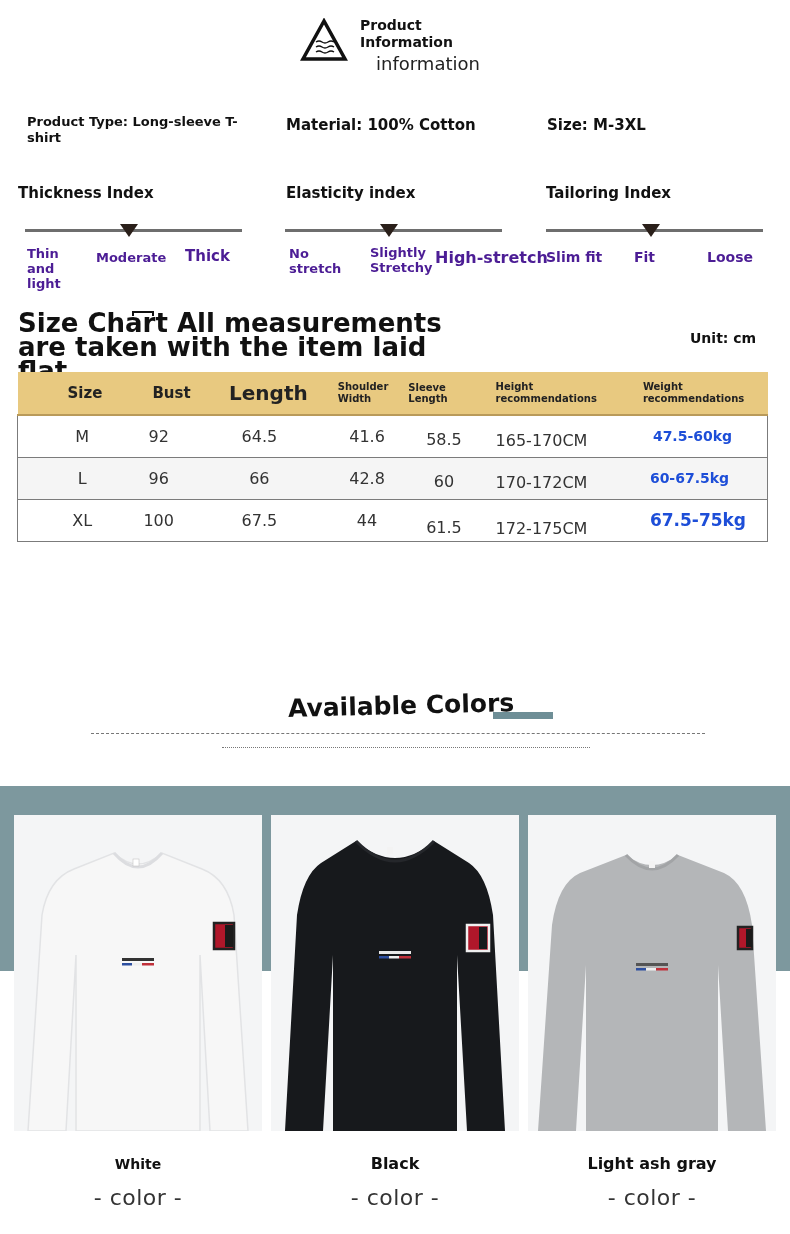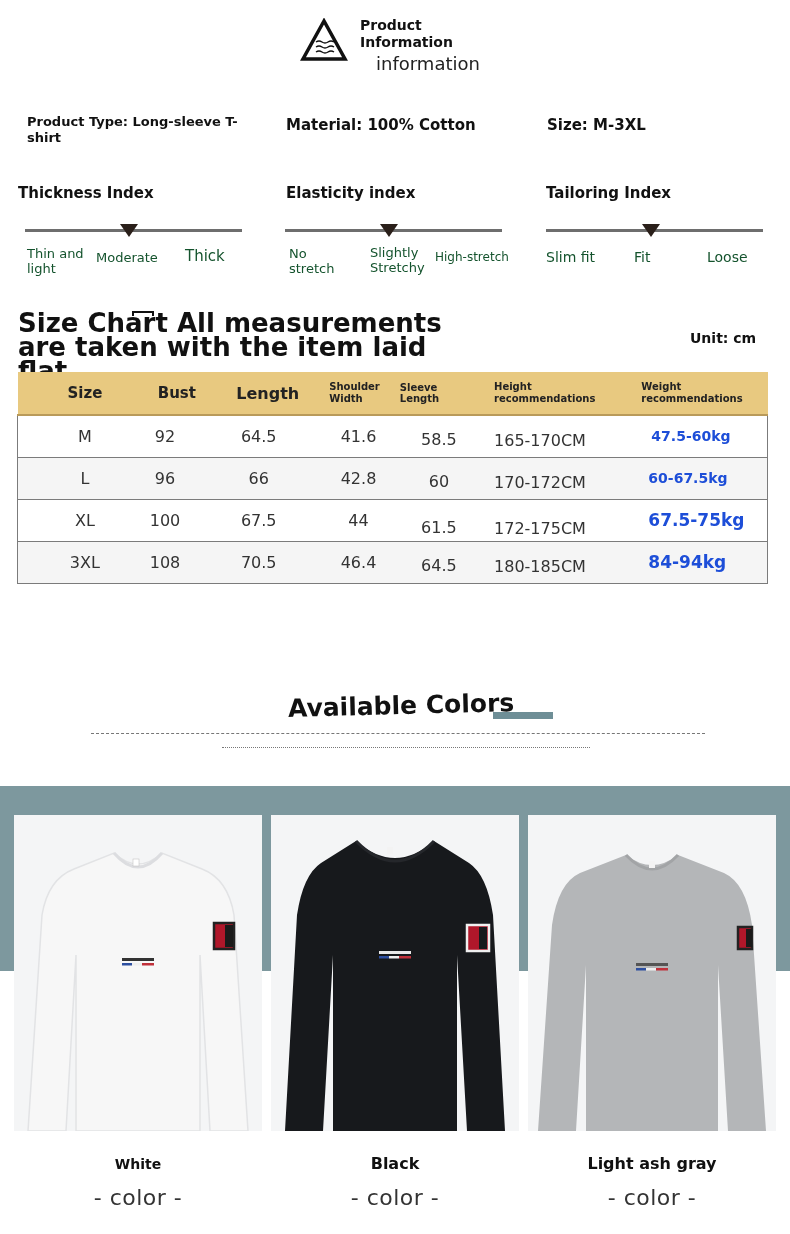--- a/index.html
+++ b/index.html
@@ -16,21 +16,21 @@
   
   .info { font-weight: bold; font-size: 14px; color: #111; line-height: 16px; }
   .info-type { left: 27px; top: 114px; width: 215px; font-size: 13px; }
   .info-mat { left: 286px; top: 117px; font-size: 15px; }
   .info-size { left: 547px; top: 117px; font-size: 15px; }
 
   
   .idx-title { font-weight: bold; font-size: 15px; color: #111; top: 184px; }
   .idx-line { height: 3px; background: #6e6e6e; top: 229px; }
   .idx-marker { width: 0; height: 0; border-left: 9px solid transparent; border-right: 9px solid transparent; border-top: 13px solid #2a1f1a; top: 224px; }
-  .idx-lbl { font-weight: normal; font-size: 13px; color: #14532d; line-height: 15px; }
+  .idx-lbl { font-weight: bold; font-size: 13px; color: #4c1d95; line-height: 15px; }
 
   
   .chart-title { left: 18px; top: 311px; font-weight: bold; font-size: 26px; line-height: 24px; color: #111; width: 470px; }
   .chart-mark { left: 132px; top: 311px; width: 22px; height: 5px; border: 2px solid #111; border-bottom: none; }
   .unit { left: 690px; top: 330px; font-weight: bold; font-size: 14px; color: #111; }
 
   table.size-table { position: absolute; left: 17px; top: 372px; width: 751px; border-collapse: collapse; }
   .size-table thead tr { background: #e8c980; height: 43px; border-bottom: 2px solid #b99a5a; }
   .size-table th { font-weight: bold; color: #222; text-align: left; vertical-align: middle; padding: 0; margin-left: 8px; }
   .size-table tbody tr { height: 42px; border: 1px solid #7b7b7b; }
@@ -79,21 +79,21 @@
 <div class="abs idx-marker" style="left:120px;"></div>
 <div class="abs idx-lbl" style="left:27px; top:246px; width:62px;">Thin and light</div>
 <div class="abs idx-lbl" style="left:96px; top:250px;">Moderate</div>
 <div class="abs idx-lbl" style="left:185px; top:249px; font-size:15px;">Thick</div>
 
 <div class="abs idx-title" style="left:286px;">Elasticity index</div>
 <div class="abs idx-line" style="left:285px; width:217px;"></div>
 <div class="abs idx-marker" style="left:380px;"></div>
 <div class="abs idx-lbl" style="left:289px; top:246px; width:60px;">No stretch</div>
 <div class="abs idx-lbl" style="left:370px; top:245px; width:62px;">Slightly Stretchy</div>
-<div class="abs idx-lbl" style="left:435px; top:250px; font-size:12px;">High-stretch</div>
+<div class="abs idx-lbl" style="left:435px; top:250px; font-size:16px;">High-stretch</div>
 
 <div class="abs idx-title" style="left:546px;text-align:right;">Tailoring Index</div>
 <div class="abs idx-line" style="left:546px; width:217px;"></div>
 <div class="abs idx-marker" style="left:642px;"></div>
 <div class="abs idx-lbl" style="left:546px; top:250px; font-size:14px;">Slim fit</div>
 <div class="abs idx-lbl" style="left:634px; top:250px; font-size:14px;">Fit</div>
 <div class="abs idx-lbl" style="left:707px; top:250px; font-size:14px;">Loose</div>
 
 <div class="abs chart-title">Size Chart  All measurements are taken with the item laid flat.</div>
 <div class="abs chart-mark"></div>
@@ -106,21 +106,21 @@
       <col style="width:86px">
       <col style="width:68px">
       <col style="width:105px">
       <col style="width:135px">
       <col style="width:157px">
   </colgroup>
   <thead>
     <tr>
       <th style="padding-left:50px; font-size:15px;">Size</th>
       <th style="padding-left:32px; font-size:15px;">Bust</th>
-      <th style="padding-left:32px; font-size:16px;">Length</th>
+      <th style="padding-left:32px; font-size:20px;">Length</th>
       <th style="padding-left:30px; font-size:10px; line-height:12px; width:68px;">Shoulder Width</th>
       <th style="padding-left:20px; font-size:10px;">Sleeve Length</th>
       <th style="padding-left:22px; font-size:10px; line-height:12px; padding-right:18px;">Height recommendations</th>
       <th style="padding-left:28px; font-size:10px; line-height:12px; padding-right:18px;">Weight recommendations</th>
     </tr>
   </thead>
   <tbody>
     <tr>
       <td class="c" style="padding-left:26px;">M</td>
       <td class="c">92</td>
@@ -140,29 +140,20 @@
       <td class="w" style="padding-left:35px; font-size:14px;">60-67.5kg</td>
     </tr>
     <tr>
       <td class="c" style="padding-left:26px;">XL</td>
       <td class="c">100</td>
       <td class="c" style="padding-left:14px;">67.5</td>
       <td class="c" style="padding-left:38px;">44</td>
       <td class="c" style="padding-left:26px; padding-top:14px;">61.5</td>
       <td style="padding-left:22px; padding-top:16px;">172-175CM</td>
       <td class="w" style="padding-left:35px; font-size:17px;">67.5-75kg</td>
-    </tr>
-    <tr>
-      <td class="c" style="padding-left:26px;">3XL</td>
-      <td class="c">108</td>
-      <td class="c" style="padding-left:14px;">70.5</td>
-      <td class="c" style="padding-left:38px;">46.4</td>
-      <td class="c" style="padding-left:26px; padding-top:6px;">64.5</td>
-      <td style="padding-left:22px; padding-top:8px;">180-185CM</td>
-      <td class="w" style="padding-left:35px; font-size:17px;">84-94kg</td>
     </tr>
   </tbody>
 </table>
 
 <div class="abs avail-bar"></div>
 <div class="abs avail">Available Colors</div>
 <div class="abs dash1"></div>
 <div class="abs dash2"></div>
 
 <div class="abs color-band"></div>

